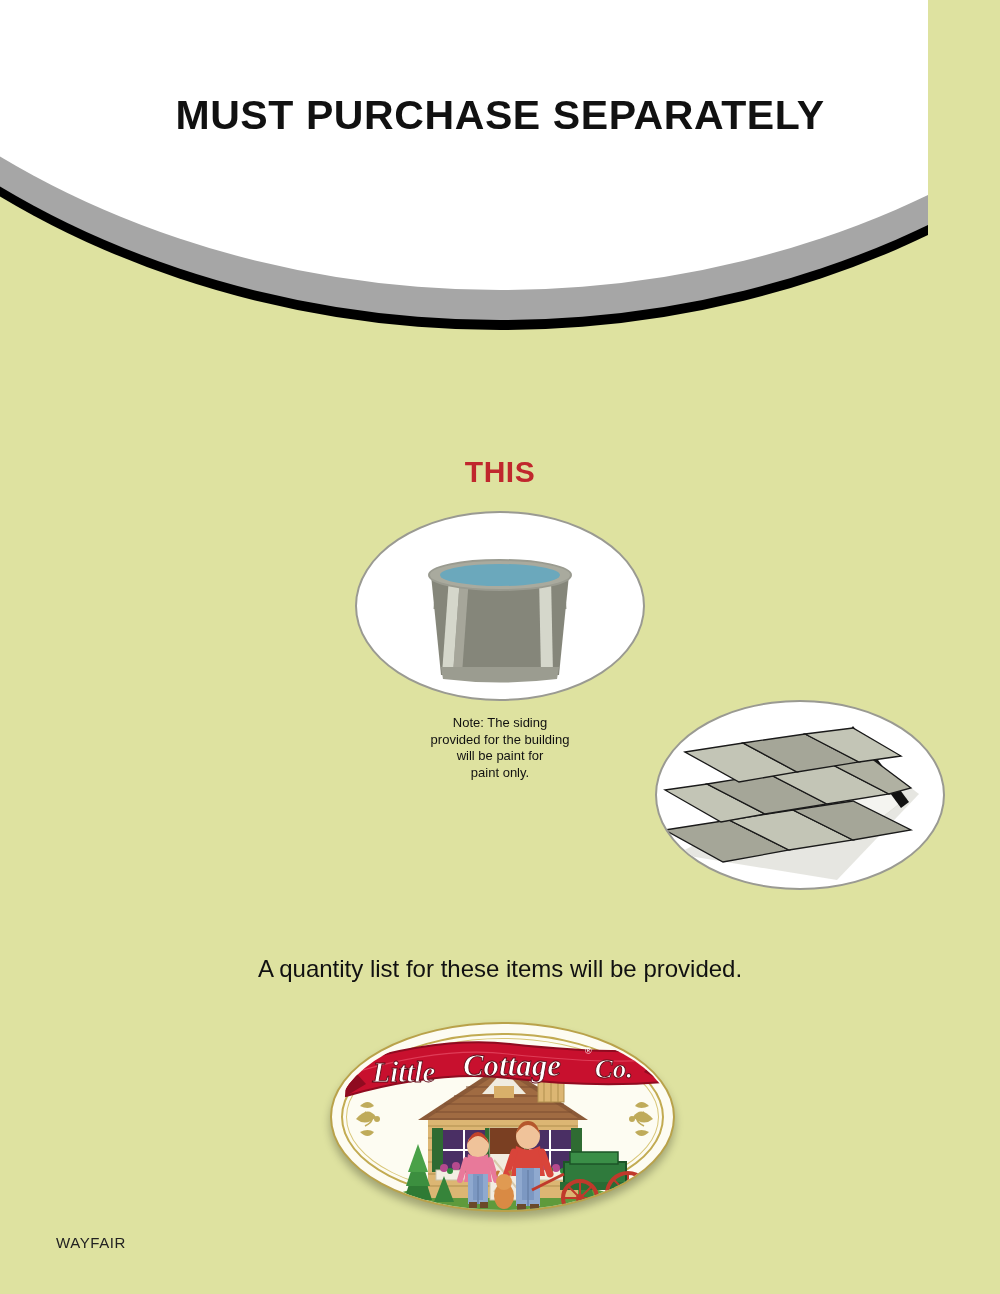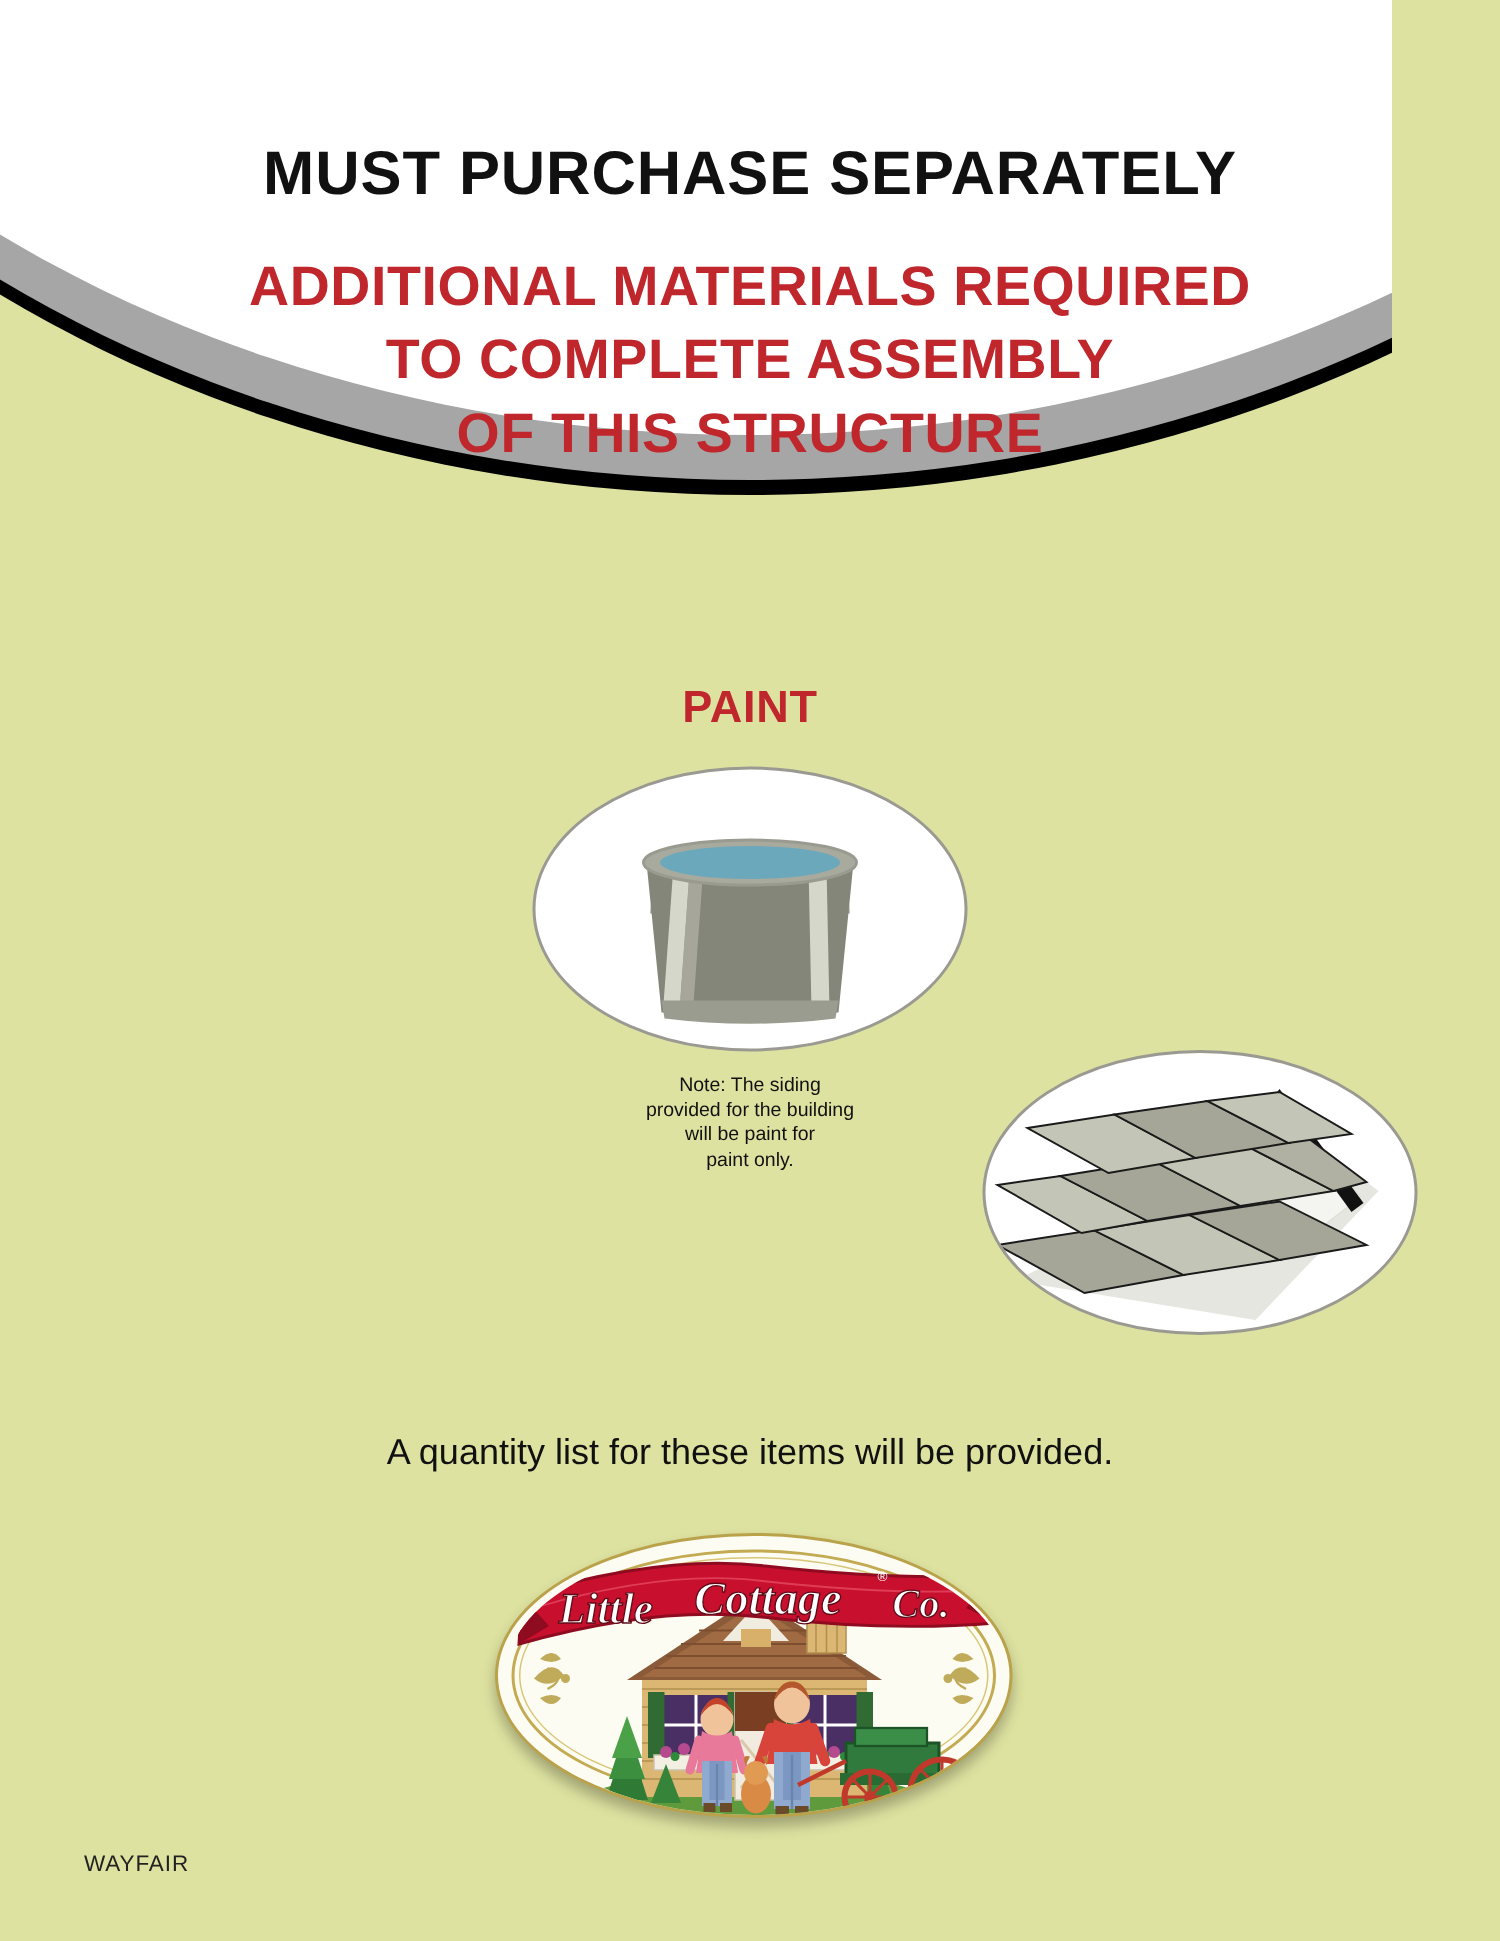--- a/index.html
+++ b/index.html
@@ -130,30 +130,25 @@
 <body>
 
 <div id="page">
 
   <div class="header-wrap">
     <div class="curve-black"></div>
     <div class="curve-gray"></div>
     <div class="curve-white"></div>
     <div class="header-text">
       <h1 class="title-main">MUST PURCHASE SEPARATELY</h1>
-      <h2 class="title-sub">
-        <span>ADDITIONAL MATERIALS REQUIRED</span><br>
-        <span>TO COMPLETE ASSEMBLY</span><br>
-        <span>OF THIS STRUCTURE</span>
-      </h2>
     </div>
   </div>
 
   <div class="item" id="paint-section">
-    <p class="item-label">PAINT</p>
+    <p class="item-label">THIS</p>
     <div class="oval">
       <svg width="286" height="186" viewBox="0 0 286 186">
 
         <path d="M80 96 C80 36, 206 36, 206 96" fill="none" stroke="#9a9b90" stroke-width="7"></path>
 
         <path d="M74 62 L212 62 L202 162 L84 162 Z" fill="#85867a"></path>
 
         <path d="M92 64 L103 64 L96 161 L85 161 Z" fill="#d9dbd0" opacity="0.95"></path>
         <path d="M182 64 L194 64 L196 161 L184 161 Z" fill="#d9dbd0" opacity="0.95"></path>
         <path d="M103 64 L112 64 L105 161 L96 161 Z" fill="#b3b4a8" opacity="0.7"></path>

